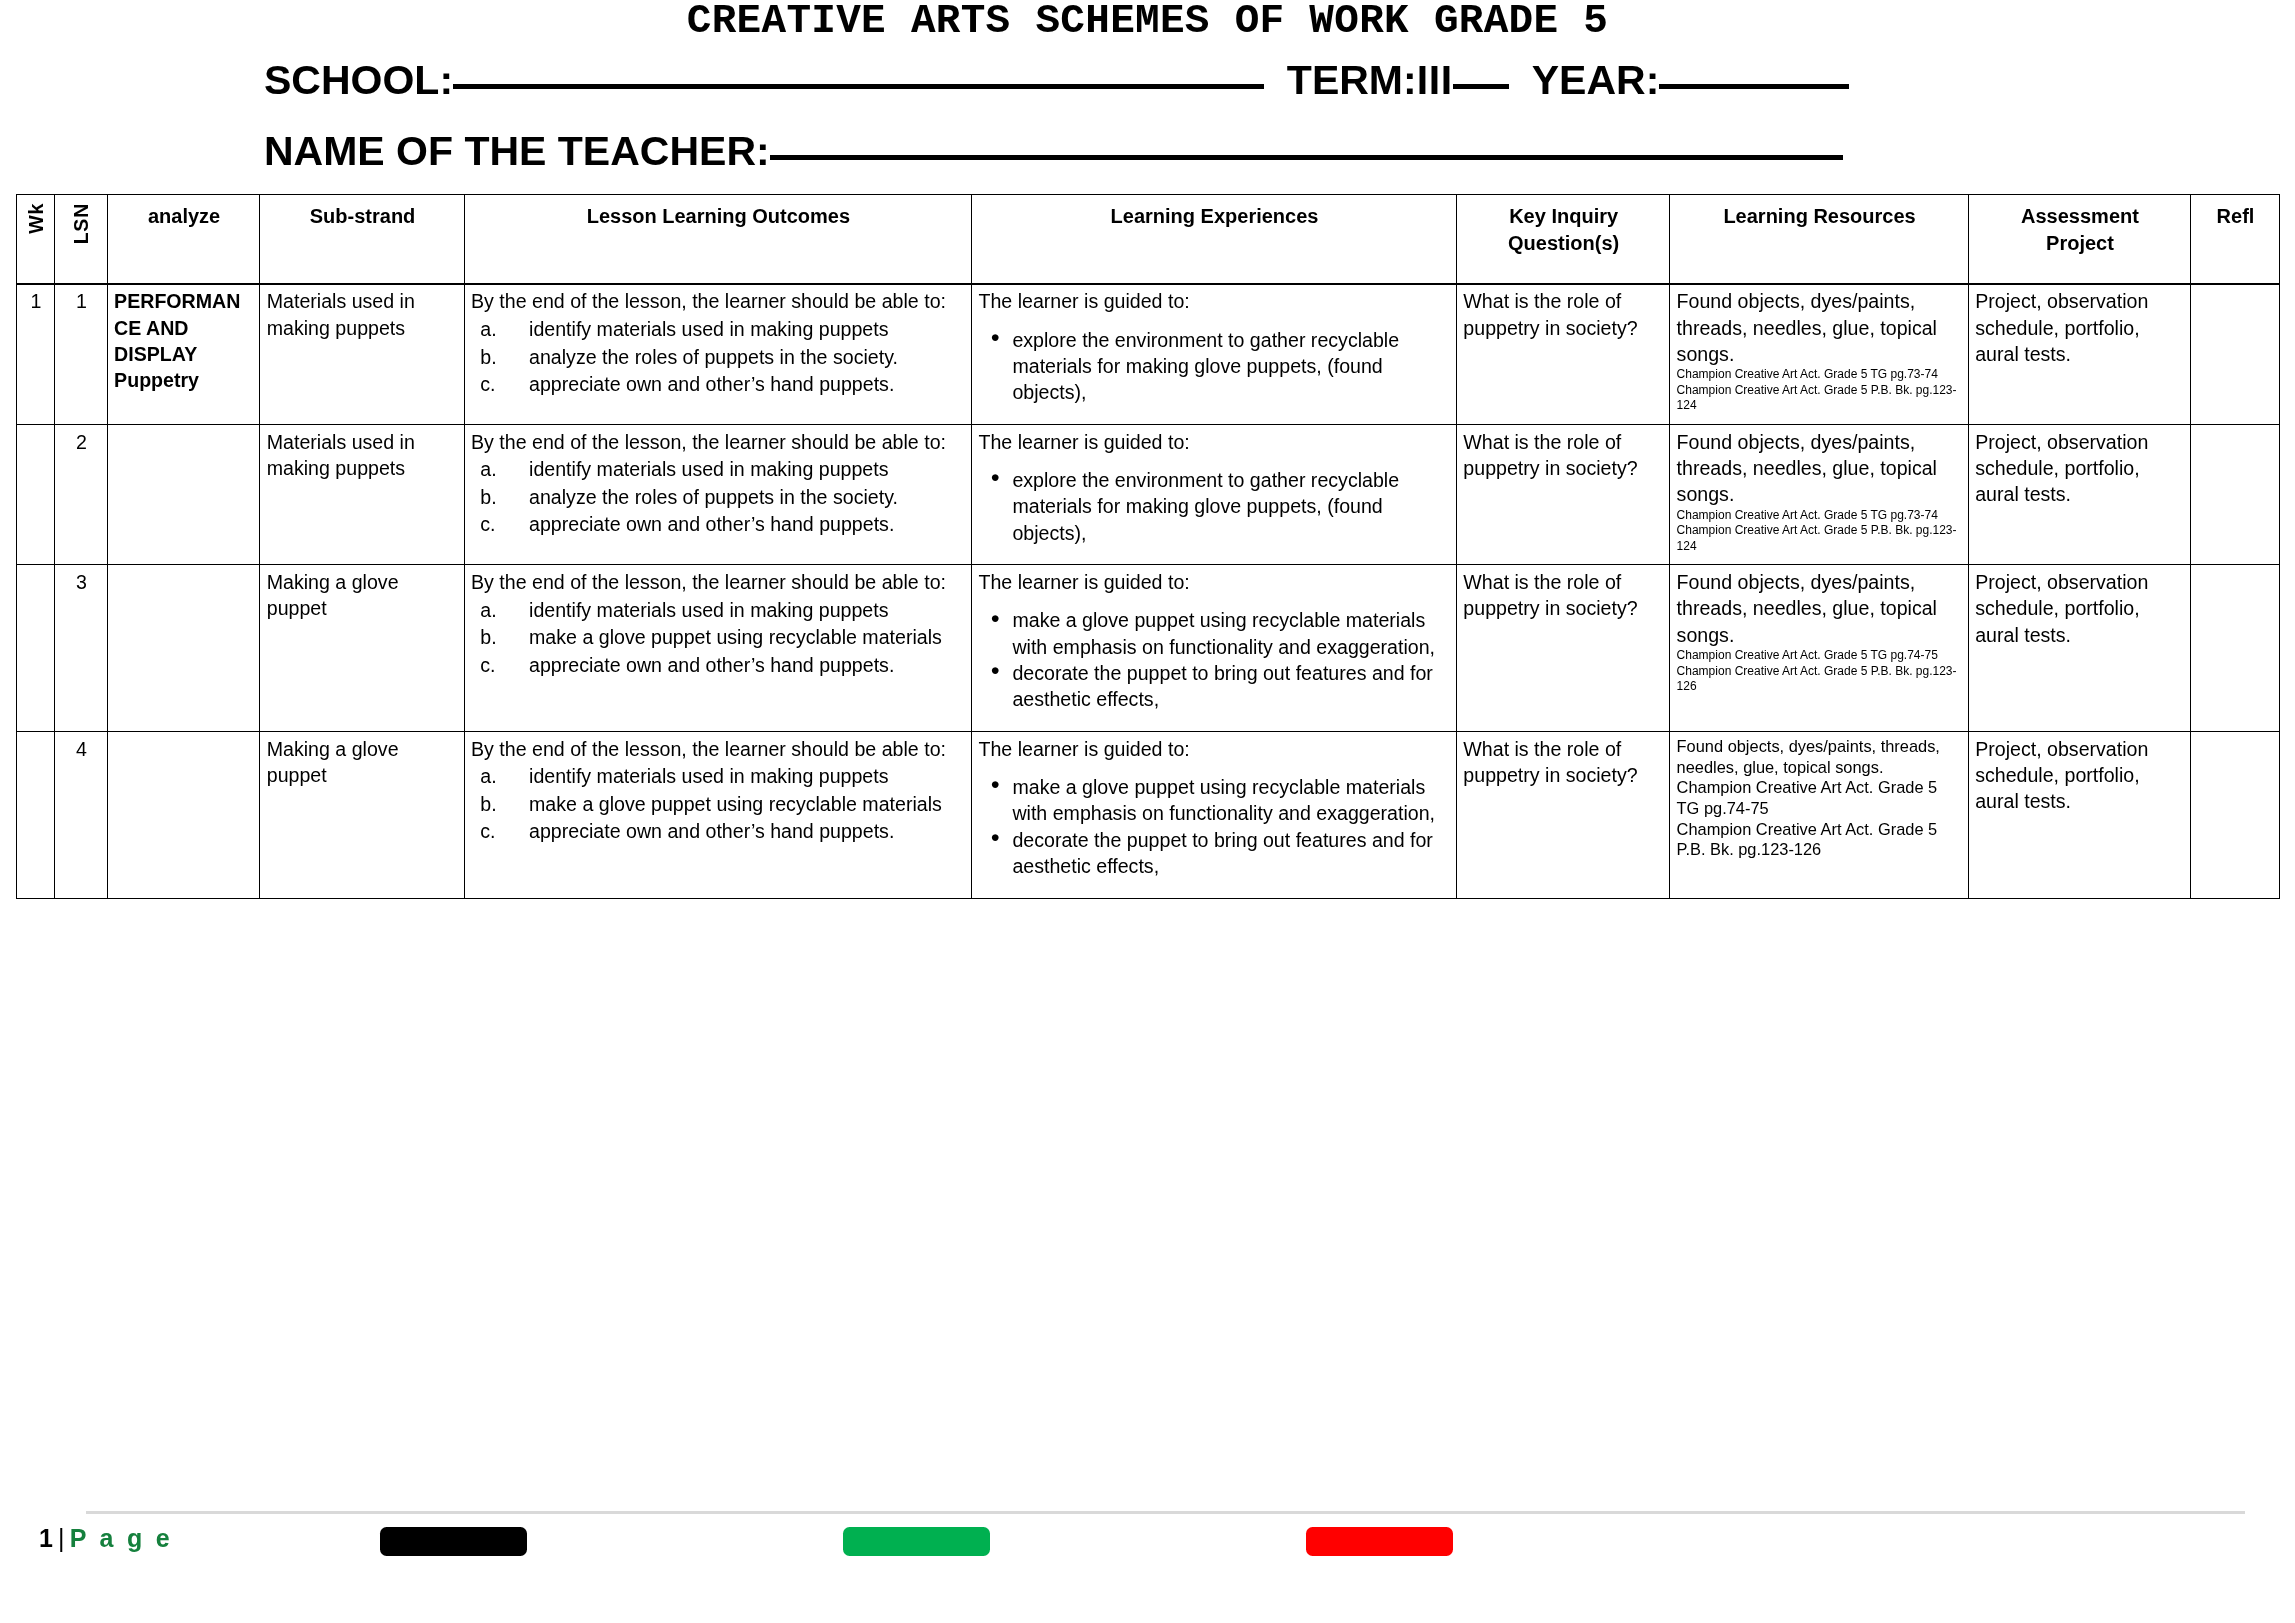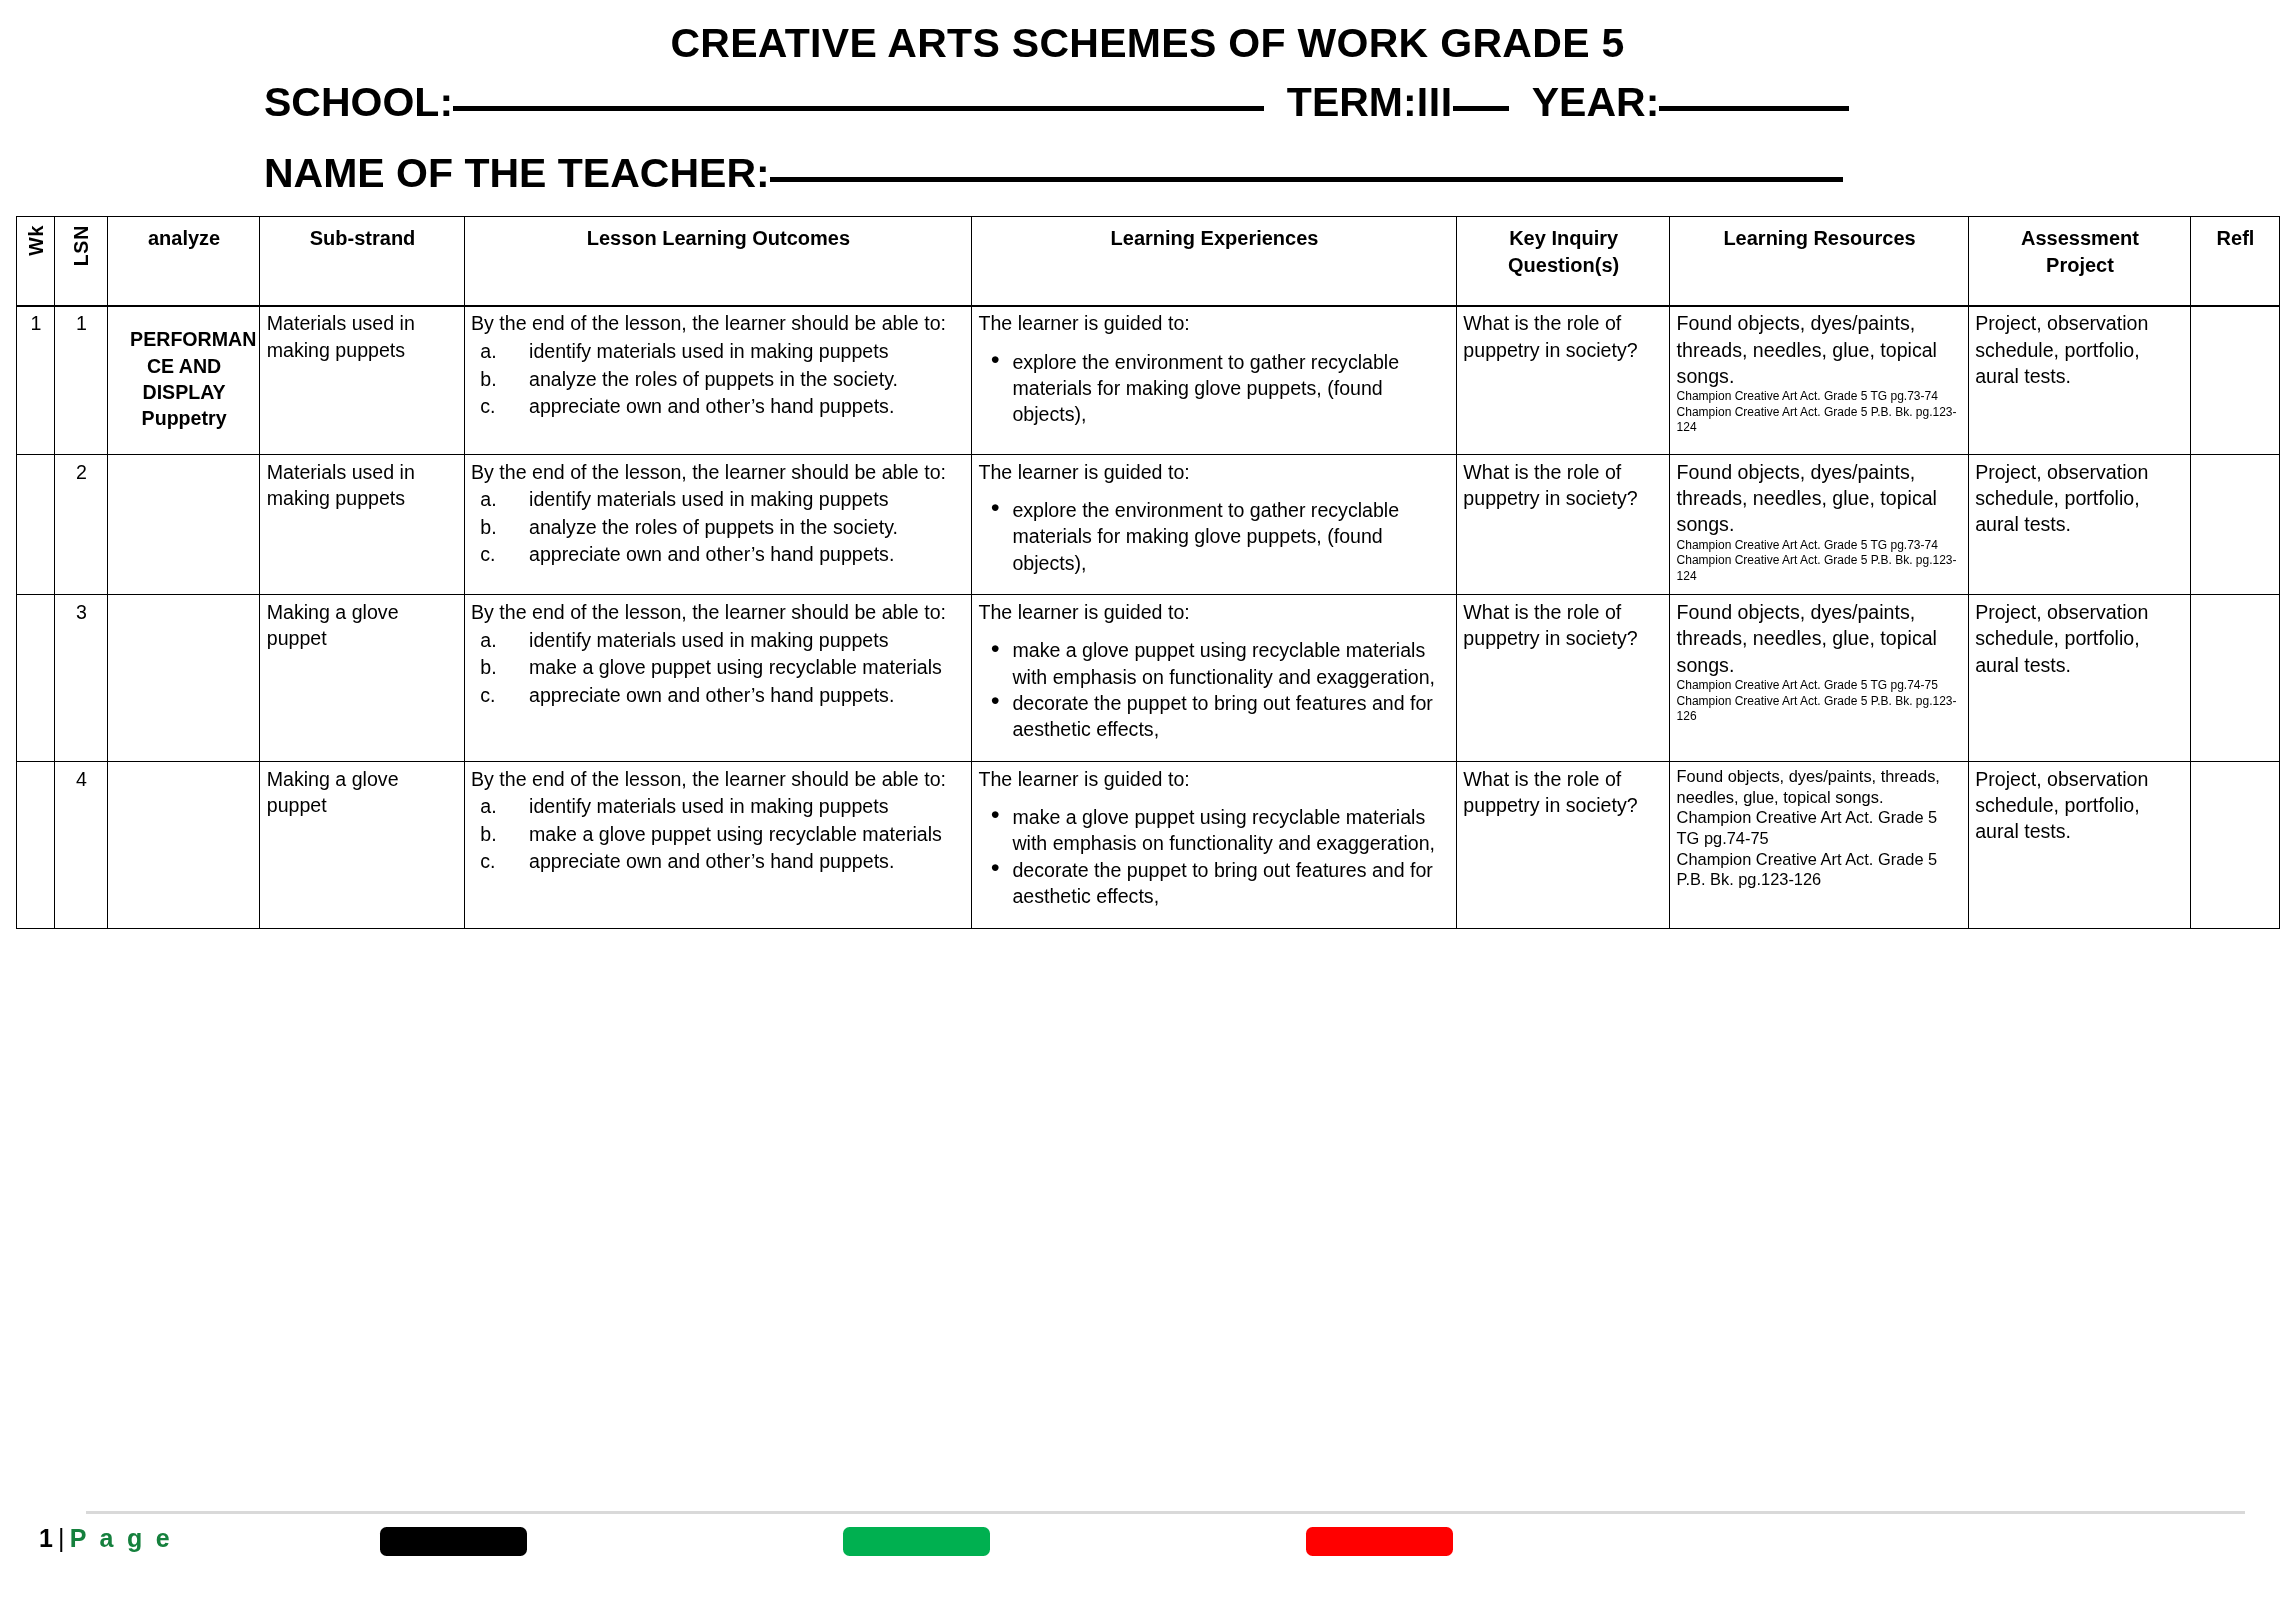--- a/index.html
+++ b/index.html
@@ -25,22 +25,22 @@
     padding: 0;
   }
 
   
   .doc-title {
     text-align: center;
     font-weight: bold;
     font-size: 41px;
     letter-spacing: 0.3px;
     margin: 0;
-    padding-top: 22px;
     line-height: 1.05;
+    font-family: Liberation Mono, monospace;
   }
 
   .field-line {
     font-weight: bold;
     font-size: 41px;
     line-height: 1.06;
     white-space: nowrap;
   }
   .line-teacher { padding-left: 264px; padding-top: 27.5px; }
   .line-school  { padding-left: 264px; padding-top: 15.7px; }
@@ -115,21 +115,21 @@
     font-size: 22px;
     padding-top: 5.2px;
   }
 
   td.strand {
     font-weight: bold;
     font-size: 21.6px;
     line-height: 1.42;
   }
 
-  .stack { margin: 16px; text-align: center; }
+  .stack { margin: 0; }
   .stack div { white-space: normal; }
 
   ol.abc {
     margin: 0;
     padding-left: 0;
     list-style: none;
     counter-reset: abc;
   }
   ol.abc li {
     counter-increment: abc;

